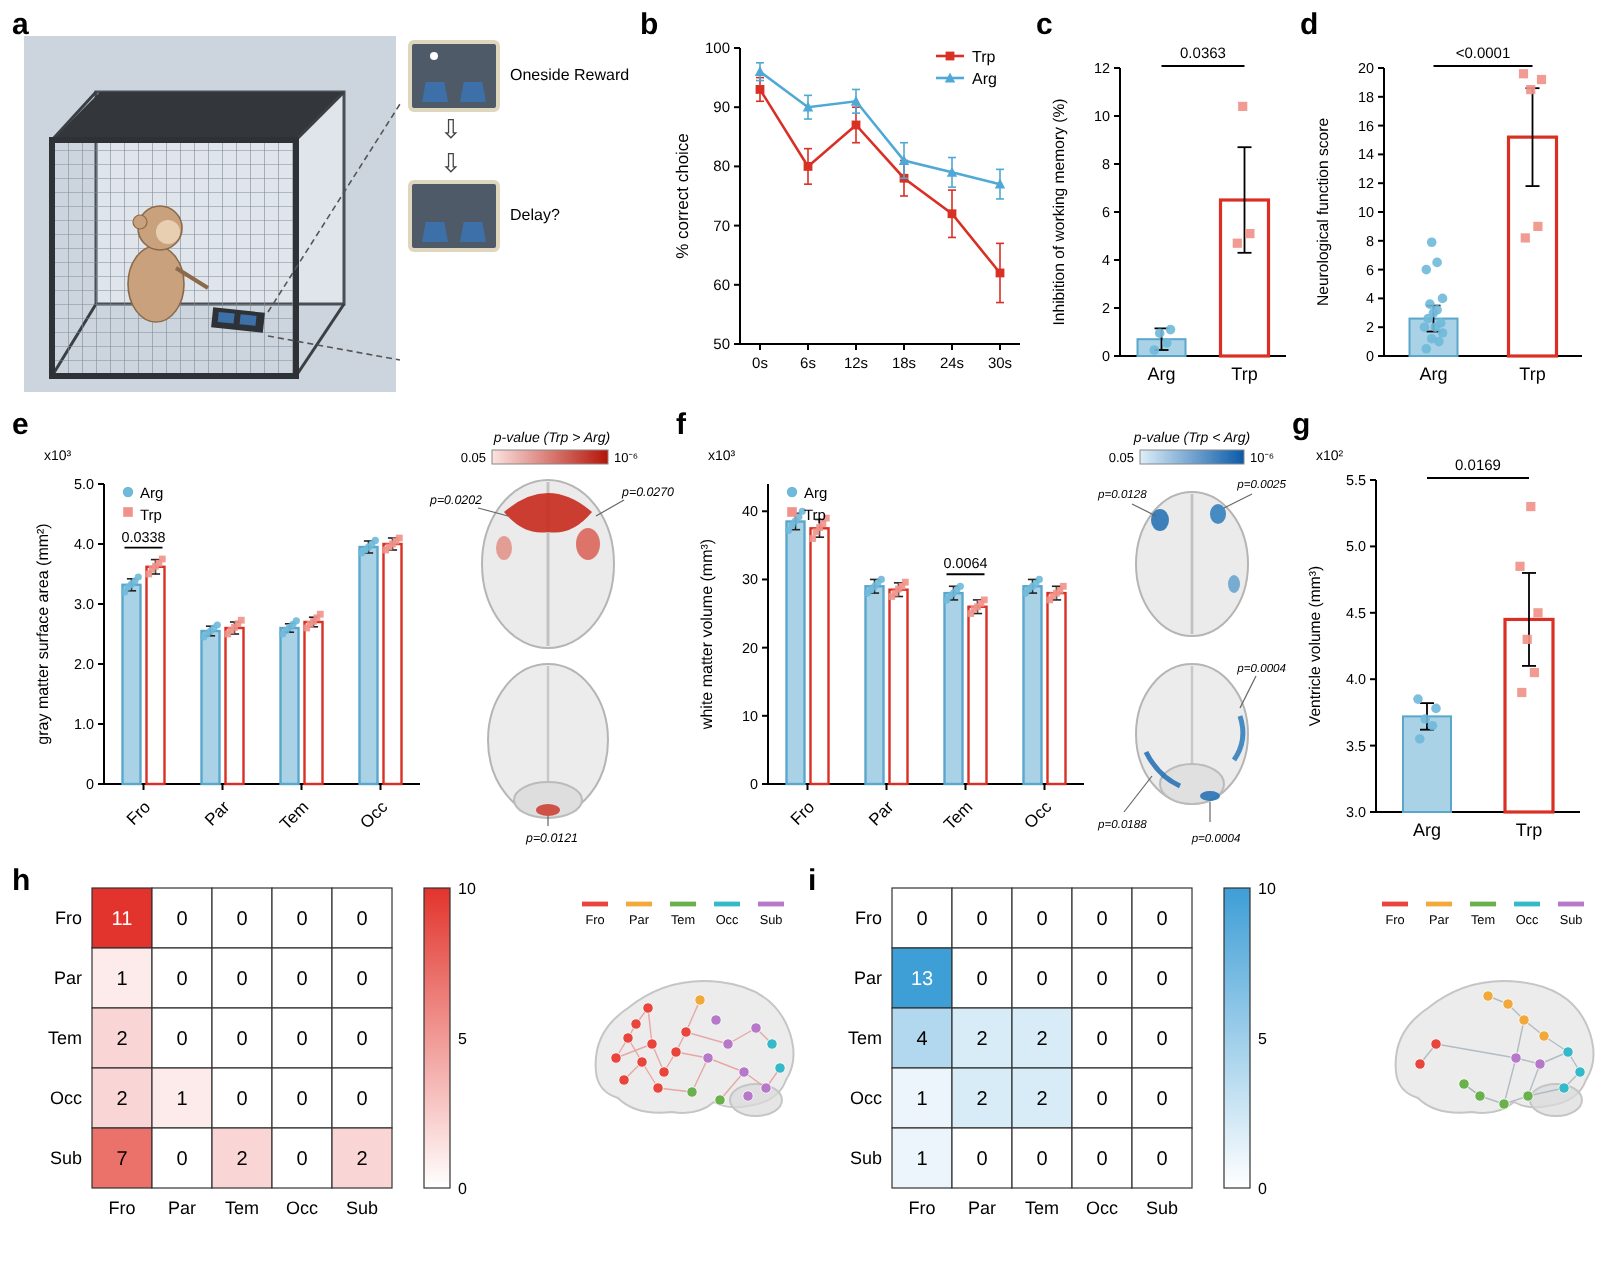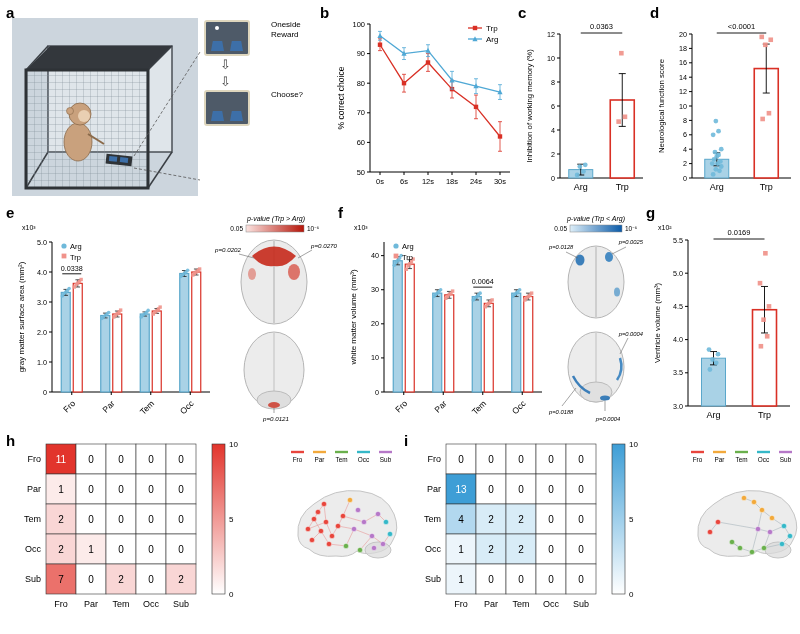--- a/index.html
+++ b/index.html
@@ -4,21 +4,21 @@
 <style>
   *{margin:0;padding:0;box-sizing:border-box}
   html,body{background:#fff}
   #fig{position:relative;width:800px;height:634px;background:#fff;font-family:"Liberation Sans",sans-serif;overflow:hidden}
   .panel{position:absolute}
   .plabel{position:absolute;top:0;left:0;font-weight:bold;font-size:15px;color:#000;z-index:5}
   svg{position:absolute}
   svg text{font-family:"Liberation Sans",sans-serif}
   
   .tasks{position:absolute;left:198px;top:16px;width:112px;display:flex;flex-direction:column;align-items:flex-start}
-  .task-row{display:flex;gap:21px}
+  .task-row{display:flex;align-items:center;gap:5px}
   .task-icon{width:46px;height:36px;background:#4e5a68;border:2px solid #ded6bd;border-radius:3px;position:relative;flex-shrink:0}
   .task-icon.gray{background:#8f8f8f}
   .screen{position:absolute;bottom:3px;width:13px;height:10px;background:#3d6fa8;clip-path:polygon(14% 0,86% 0,100% 100%,0 100%)}
   .screen.l{left:5px}.screen.r{right:5px}
   .sdot{position:absolute;top:4px;width:4px;height:4px;border-radius:50%;background:#fff}
   .sdot.l{left:9px}
   .task-label{font-size:8px;line-height:1.2;color:#000}
   .task-arrow{font-size:13px;color:#444;line-height:1;margin:2px 0 2px 16px}
 </style>
 </head>
@@ -66,21 +66,21 @@
         </div>
         <div class="task-label">Oneside Reward</div>
       </div>
       <div class="task-arrow">⇩</div>
       <div class="task-arrow">⇩</div>
       <div class="task-row">
         <div class="task-icon">
           <div class="screen l"></div>
           <div class="screen r"></div>
         </div>
-        <div class="task-label">Choose?</div>
+        <div class="task-label">Delay?</div>
       </div>
     </div>
   </div>
 
   <div class="panel" id="panel-b" style="left:320px;top:4px;width:198px;height:198px">
     <span class="plabel">b</span>
     <svg id="chart-b" width="182" height="192" style="left:14px;top:4px">
         <line x1="36" y1="16" x2="36" y2="164" stroke="#000"></line>
         <line x1="36" y1="164" x2="176" y2="164" stroke="#000"></line>
         <line x1="33" y1="164" x2="36" y2="164" stroke="#000"></line>

